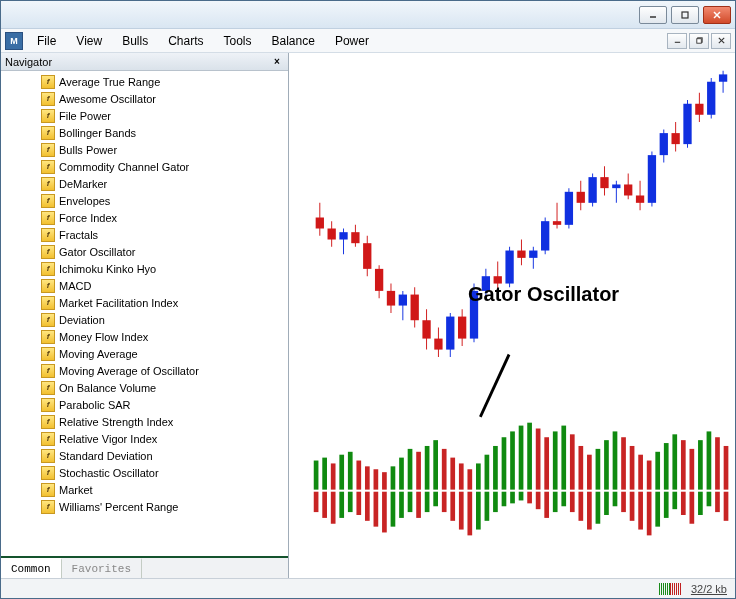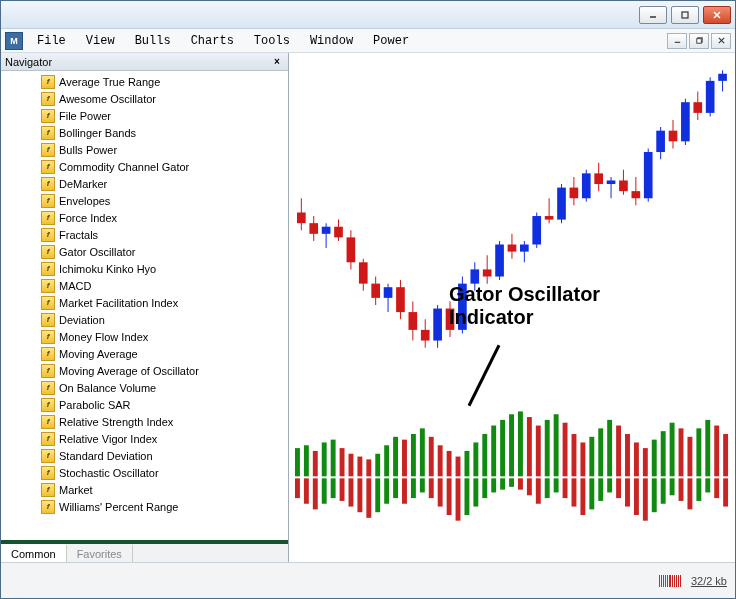--- a/index.html
+++ b/index.html
@@ -37,34 +37,34 @@
     padding: 0 4px;
     background: #f6f8fa;
     border-bottom: 1px solid #d4dde6;
   }
   .app-icon {
     width: 18px; height: 18px; margin-right: 4px;
     background: #3a6ea5; border: 1px solid #2a5080;
     display: inline-flex; align-items: center; justify-content: center;
     color: #fff; font-size: 9px; font-weight: bold;
   }
-  .menu-item { padding: 3px 10px; cursor: pointer; font-family: Liberation Mono, monospace; }
+  .menu-item { padding: 3px 10px; cursor: pointer; }
   .mdi-spacer { flex: 1; }
   .mdi-btn {
     width: 20px; height: 16px;
     border: 1px solid #a8b4c0;
     display: flex; align-items: center; justify-content: center;
     font-size: 9px;
     margin-left: 2px;
     background: linear-gradient(to bottom, #fefefe, #e2e8ee);
     cursor: pointer;
   }
 
   .workarea {
-    flex: 1; display: flex; min-height: 0;
+    flex: 1; display: flex; min-height: 0; gap: 19px;
   }
 
   .navigator {
     width: 288px;
     border-right: 1px solid #a0acb8;
     display: flex; flex-direction: column;
     background: #fff;
   }
   .nav-header {
     height: 18px;
@@ -97,22 +97,23 @@
     background: linear-gradient(to bottom, #ffe680, #f2c030);
     border: 1px solid #c89820;
     margin-right: 4px;
     display: inline-flex; align-items: center; justify-content: center;
     font-size: 8px; font-style: italic; font-weight: bold; color: #5a4010;
     flex-shrink: 0;
   }
   .nav-tabs {
     height: 22px;
     display: flex;
-    border-top: 4px solid #14532d;
+    border-top: 2px solid #14532d;
     background: #f0f2f4;
+    font-family: Liberation Mono, monospace;
   }
   .nav-tab {
     padding: 2px 10px;
     font-size: 11px;
     border-right: 1px solid #c4ccc4;
     cursor: pointer;
     display: flex; align-items: center;
     border-top: 2px solid transparent;
   }
   .nav-tab.active { background: #fff; border-top-color: transparent; }
@@ -128,21 +129,21 @@
   .annotation {
     position: absolute;
     font-size: 20px;
     font-weight: bold;
     font-family: Arial, sans-serif;
     color: #000;
     line-height: 1.15;
   }
 
   .statusbar {
-    height: 36px;
+    height: 20px;
     border-top: 1px solid #c8d0d8;
     background: #f2f4f6;
     display: flex; align-items: center; justify-content: flex-end;
     padding: 0 8px; gap: 10px;
     font-size: 11px; color: #444; text-decoration: underline;
   }
   .conn-icon {
     width: 22px; height: 12px;
     background: repeating-linear-gradient(90deg, #1a8a1a 0 1px, transparent 1px 2px),
                 repeating-linear-gradient(90deg, #c02020 0 1px, transparent 1px 2px);
@@ -181,21 +182,21 @@
   </div>
 
   <div class="menubar">
     <span class="app-icon">M</span>
     <div id="menu-slot" style="display: flex;">
         <div class="menu-item">File</div>
         <div class="menu-item">View</div>
         <div class="menu-item">Bulls</div>
         <div class="menu-item">Charts</div>
         <div class="menu-item">Tools</div>
-        <div class="menu-item">Window</div>
+        <div class="menu-item">Balance</div>
         <div class="menu-item">Power</div>
       </div>
     <div class="mdi-spacer"></div>
     <div class="mdi-btn">
         <svg viewBox="0 0 10 10" width="9" height="9">
           <line x1="2" y1="7" x2="8" y2="7" stroke="#333" stroke-width="1.2"></line>
         </svg>
       </div>
     <div class="mdi-btn">
         <svg viewBox="0 0 10 10" width="9" height="9">
@@ -497,21 +498,20 @@
           <rect x="389.56" y="422" width="4.906000000000001" height="22.4" fill="#c82424"></rect>
           <rect x="398.48" y="422" width="4.906000000000001" height="30.799999999999997" fill="#c82424"></rect>
           <rect x="407.4" y="422" width="4.906000000000001" height="22.4" fill="#108a10"></rect>
           <rect x="416.32" y="422" width="4.906000000000001" height="14" fill="#108a10"></rect>
           <rect x="425.24" y="422" width="4.906000000000001" height="19.599999999999998" fill="#c82424"></rect>
           <rect x="434.15999999999997" y="422" width="4.906000000000001" height="28" fill="#c82424"></rect>
           <line x1="210" y1="290" x2="180" y2="350" stroke="#000" stroke-width="3"></line>
         </svg>
       <div class="annotation" style="left:160px; top:230px;">
         <div>Gator Oscillator</div>
-        <div>Indicator</div>
       </div>
     </div>
 
   </div>
 
   <div class="statusbar">
     <span class="conn-icon"></span>
     <span>32/2 kb</span>
   </div>
 

